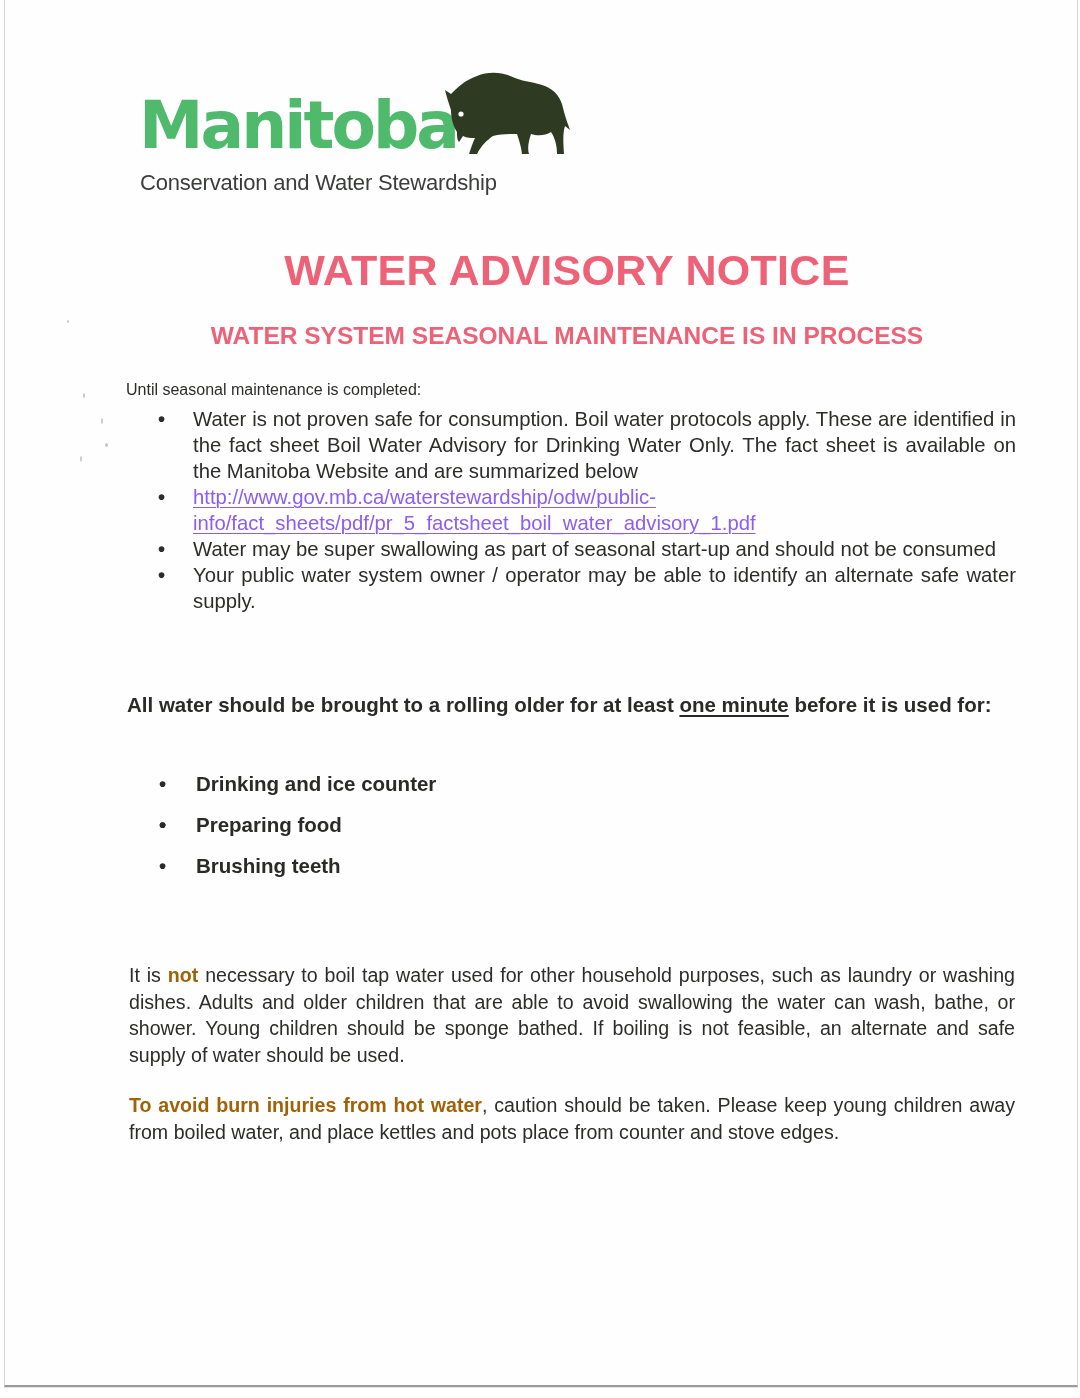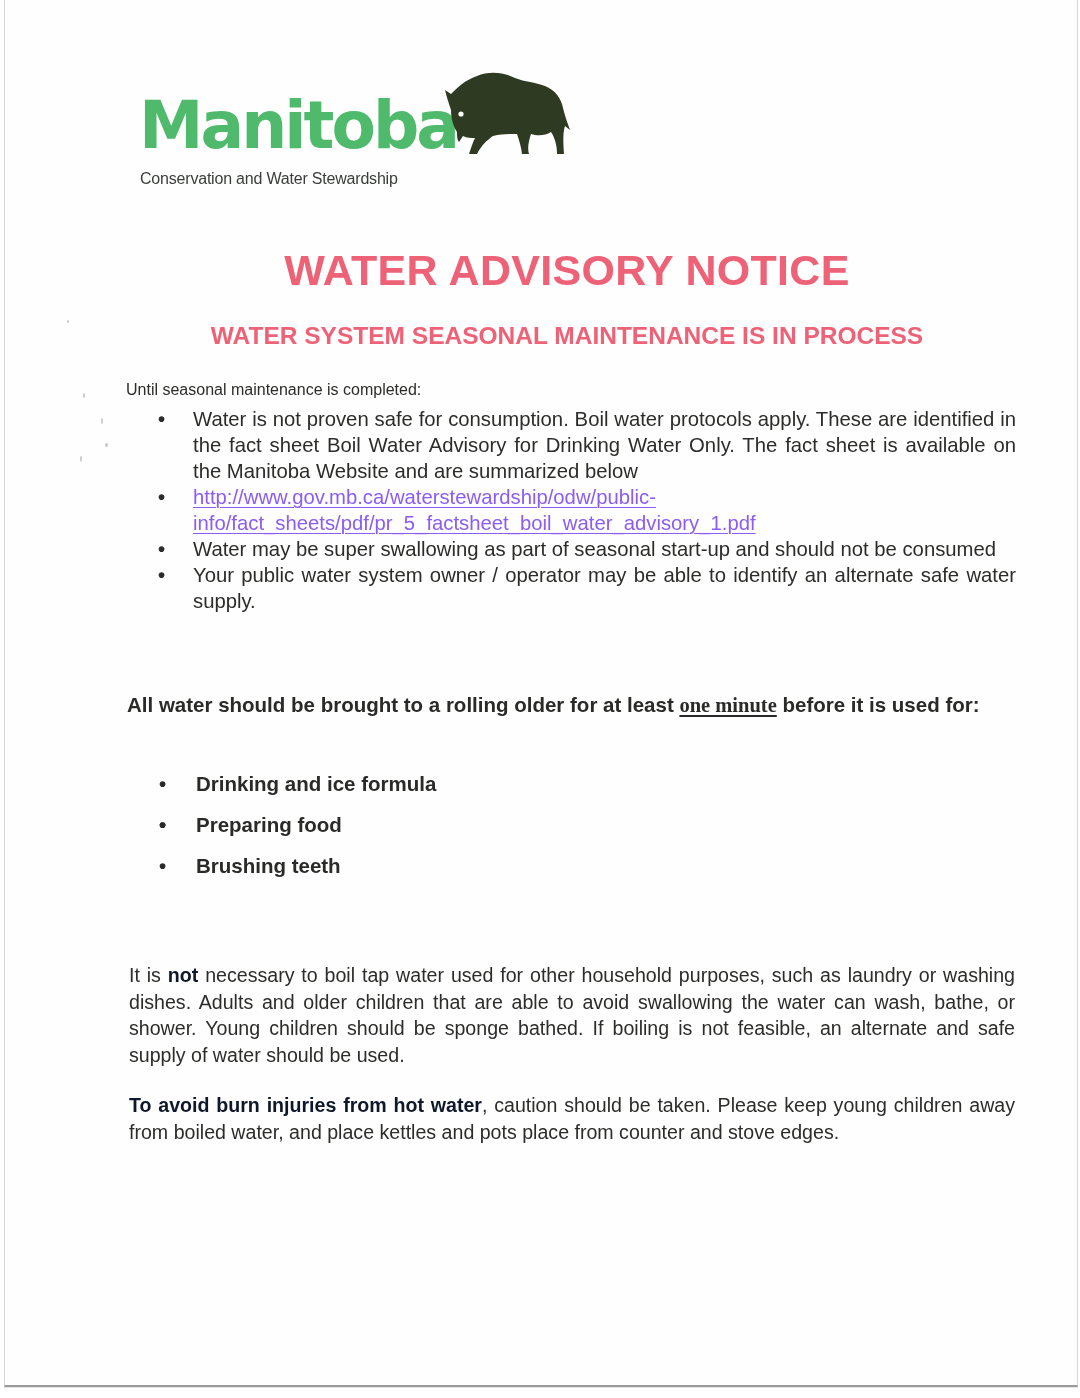--- a/index.html
+++ b/index.html
@@ -51,21 +51,21 @@
       position: absolute;
       left: 300px;
       top: -6px;
       width: 136px;
       height: 92px;
     }
     .logo-sub {
       position: absolute;
       left: 3px;
       top: 94px;
-      font-size: 16px;
+      font-size: 22px;
       color: #3a3d3a;
       letter-spacing: -0.2px;
       white-space: nowrap;
     }
     .title {
       position: absolute;
       left: 0;
       width: 1080px;
       top: 248px;
       text-align: center;
@@ -133,21 +133,20 @@
       top: 686px;
       width: 880px;
       margin: 0;
       font-weight: bold;
       font-size: 20.5px;
       line-height: 42px;
       color: #2a2a28;
     }
     .boil-lead u {
       text-underline-offset: 3px;
-      font-family: Liberation Serif, serif;
     }
     ul.list2 {
       position: absolute;
       left: 122px;
       top: 765px;
       margin: 0;
       padding: 0;
       list-style: none;
       font-weight: bold;
       font-size: 20.5px;
@@ -163,21 +162,21 @@
       left: 124px;
       width: 886px;
       margin: 0;
       font-size: 19.6px;
       line-height: 26.5px;
       color: #2c2c2a;
       text-align: justify;
     }
     .para1 { top: 964px; }
     .para2 { top: 1094px; }
-    .para b { color: #0f172a; }
+    .para b { color: #a16207; }
     .speck {
       position: absolute;
       background: #c8c8c8;
       border-radius: 50%;
     }
   </style>
 </head>
 <body>
 
 <div class="page">
@@ -221,21 +220,21 @@
       <span class="bullet">•</span>
       <span>Your public water system owner / operator may be able to identify an alternate safe water supply.</span>
     </li>
   </ul>
 
   <p class="boil-lead"><span>All water should be brought to a rolling older for at least </span><u>one minute</u><span> before it is used for:</span></p>
 
   <ul class="list2">
     <li>
       <span class="bullet">•</span>
-      <span>Drinking and ice formula</span>
+      <span>Drinking and ice counter</span>
     </li>
     <li>
       <span class="bullet">•</span>
     </li>
     <li>
       <span class="bullet">•</span>
       <span>Preparing food</span>
     </li>
     <li>
       <span class="bullet">•</span>

